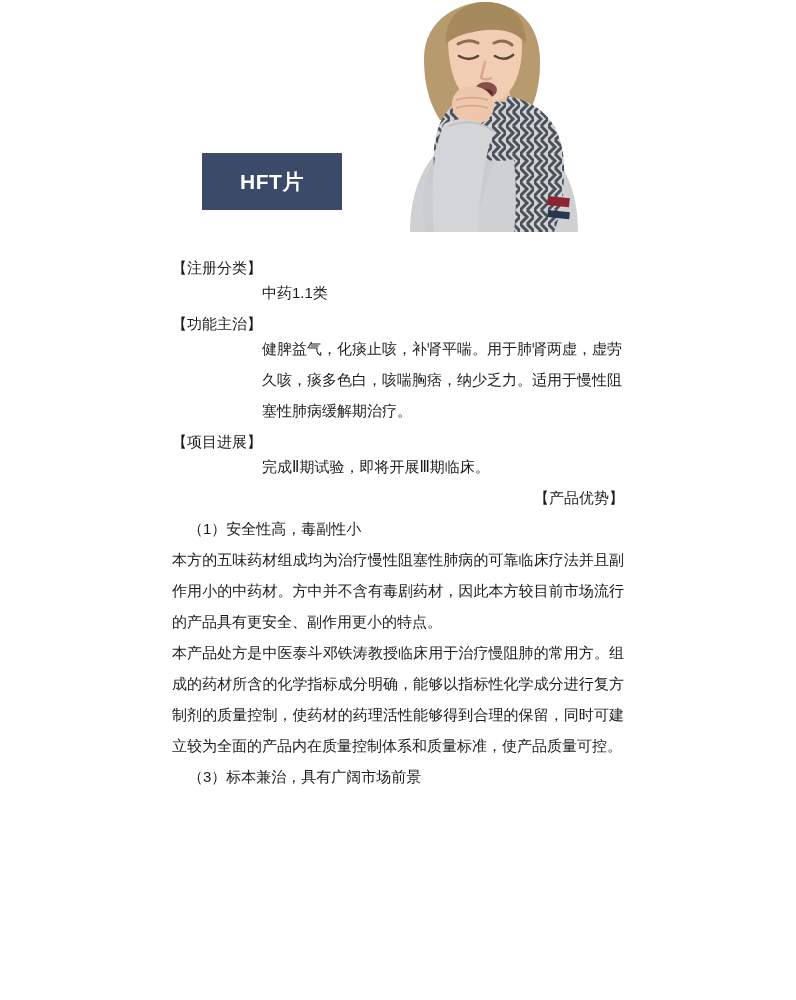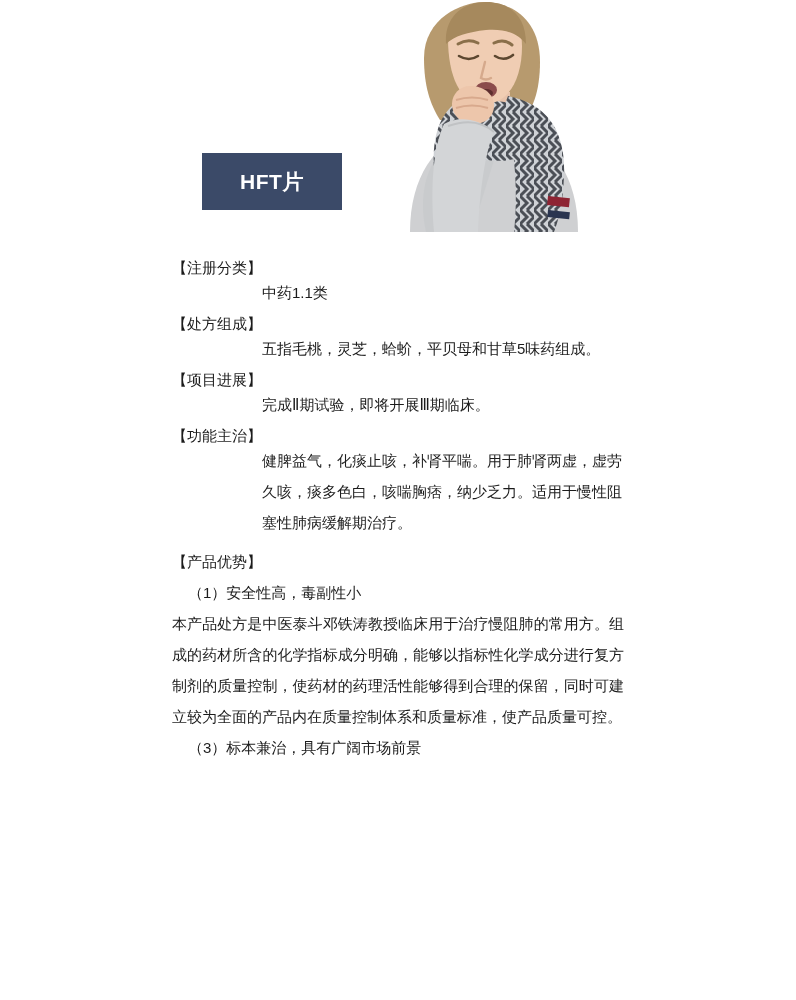--- a/index.html
+++ b/index.html
@@ -77,21 +77,22 @@
   .spec-label {
     white-space: nowrap;
     flex: 0 0 auto;
   }
   .spec-value {
     flex: 1 1 auto;
     margin-top: 25px;
   }
 
   .section-head {
-    margin-top: 8px;
+    margin-top: 0;
+    text-align: right;
   }
   .adv-title {
     font-weight: normal;
     padding-left: 16px;
   }
   .para {
     text-align: justify;
     text-justify: inter-ideograph;
   }
 
@@ -167,37 +168,34 @@
     </div>
   </div>
 
   <div class="content">
 
     <div class="spec-row">
       <span class="spec-label">【注册分类】</span>
       <span class="spec-value">中药1.1类</span>
     </div>
 
+
     <div class="spec-row">
-      <span class="spec-label">【处方组成】</span>
-      <span class="spec-value">五指毛桃，灵芝，蛤蚧，平贝母和甘草5味药组成。</span>
+      <span class="spec-label">【功能主治】</span>
+      <span class="spec-value">健脾益气，化痰止咳，补肾平喘。用于肺肾两虚，虚劳久咳，痰多色白，咳喘胸痞，纳少乏力。适用于慢性阻塞性肺病缓解期治疗。</span>
     </div>
 
     <div class="spec-row">
       <span class="spec-label">【项目进展】</span>
       <span class="spec-value">完成Ⅱ期试验，即将开展Ⅲ期临床。</span>
     </div>
 
-    <div class="spec-row">
-      <span class="spec-label">【功能主治】</span>
-      <span class="spec-value">健脾益气，化痰止咳，补肾平喘。用于肺肾两虚，虚劳久咳，痰多色白，咳喘胸痞，纳少乏力。适用于慢性阻塞性肺病缓解期治疗。</span>
-    </div>
-
     <div class="section-head">【产品优势】</div>
 
     <div class="adv-title">（1）安全性高，毒副性小</div>
+    <div class="para">本方的五味药材组成均为治疗慢性阻塞性肺病的可靠临床疗法并且副作用小的中药材。方中并不含有毒剧药材，因此本方较目前市场流行的产品具有更安全、副作用更小的特点。</div>
 
     <div class="para">本产品处方是中医泰斗邓铁涛教授临床用于治疗慢阻肺的常用方。组成的药材所含的化学指标成分明确，能够以指标性化学成分进行复方制剂的质量控制，使药材的药理活性能够得到合理的保留，同时可建立较为全面的产品内在质量控制体系和质量标准，使产品质量可控。</div>
 
     <div class="adv-title">（3）标本兼治，具有广阔市场前景</div>
 
   </div>
 </div>
 
 </body></html>

